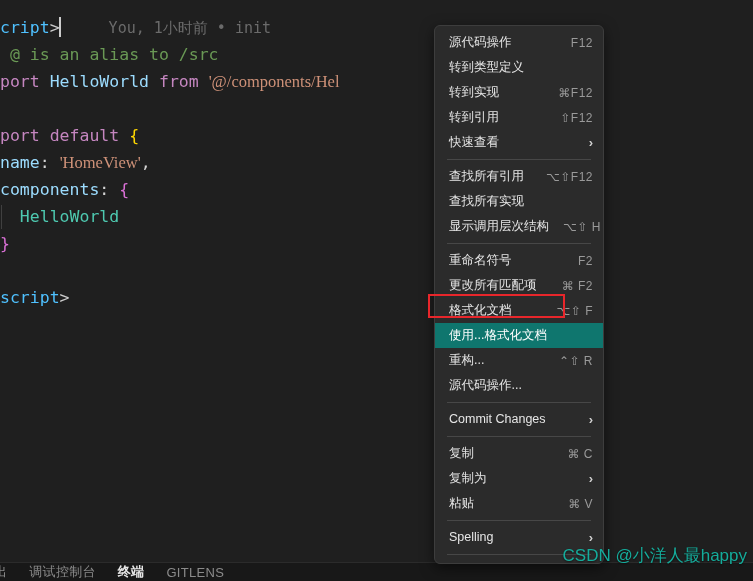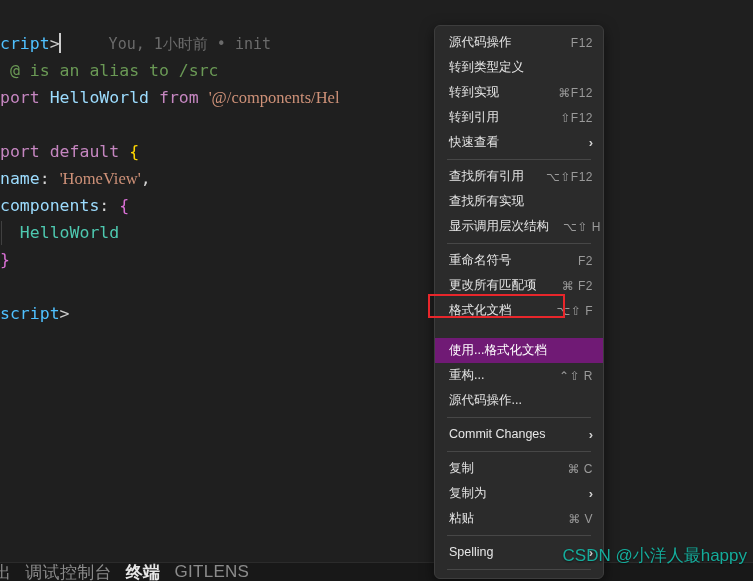--- a/index.html
+++ b/index.html
@@ -23,21 +23,20 @@
 
   
   .editor {
     position: absolute;
     left: 0;
     top: 0;
     width: 729px;
     height: 562px;
     background: #1f1f1f;
     overflow: hidden;
-    margin-top: 16px;
   }
 
   .code-area {
     position: absolute;
     left: 0;
     top: 14px;
     width: 753px;
     font-family: "DejaVu Sans Mono", "Liberation Mono", monospace;
     font-size: 16.5px;
     line-height: 27px;
@@ -104,22 +103,22 @@
     top: 563px;
     width: 753px;
     height: 18px;
     background: #181818;
   }
   .panel-tabs {
     display: flex;
     align-items: center;
     height: 18px;
     padding-left: 0px;
-    gap: 14px;
-    font-size: 17px;
+    gap: 22px;
+    font-size: 13px;
     letter-spacing: 0.3px;
   }
   .panel-tab {
     color: #8b8b8b;
     white-space: nowrap;
     cursor: pointer;
   }
   .panel-tab.active {
     color: #e7e7e7;
     font-weight: bold;
@@ -148,23 +147,22 @@
     display: flex;
     align-items: center;
     justify-content: space-between;
     height: 25px;
     padding: 0 10px 0 14px;
     cursor: default;
     white-space: nowrap;
     box-sizing: border-box;
   }
   .ctx-item.selected {
-    background: #701a75;
+    background: #0f766e;
     color: #ffffff;
-    margin-top: 15px;
   }
   .ctx-label {
     font-size: 12.5px;
     line-height: 1;
   }
   .ctx-shortcut {
     color: #9a9a9a;
     font-size: 12px;
     letter-spacing: 0.5px;
     margin-left: 14px;

